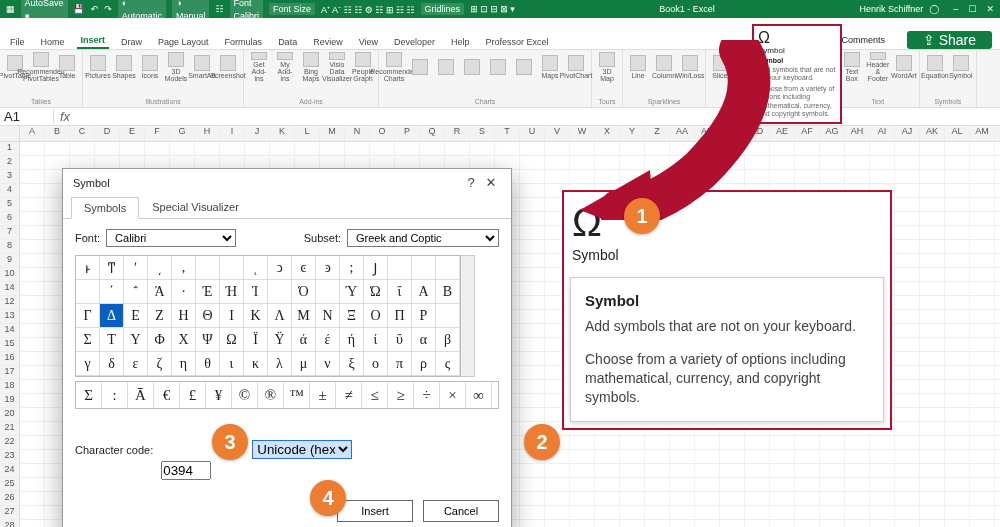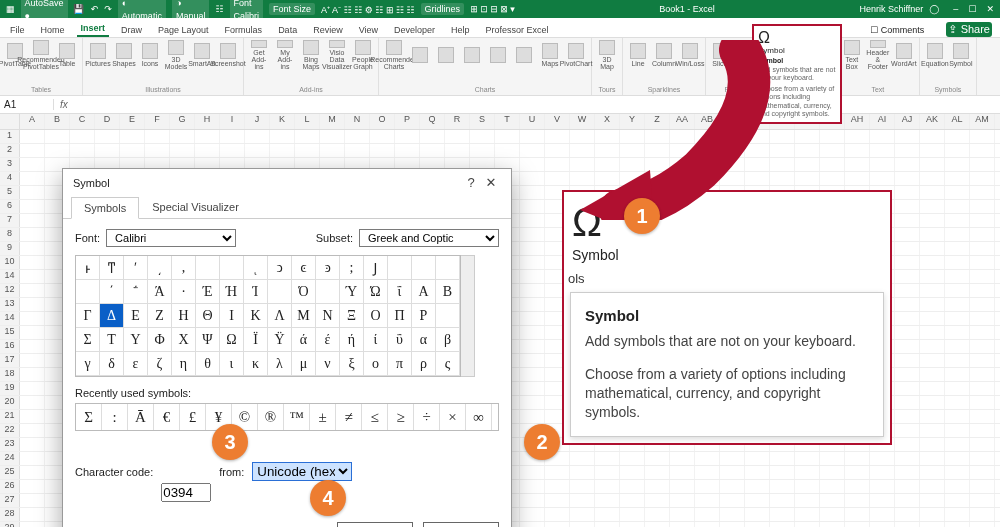--- a/index.html
+++ b/index.html
@@ -3,35 +3,35 @@
 <meta charset="utf-8">
 <style>
   * { box-sizing: border-box; margin: 0; padding: 0; font-family: "Segoe UI", Arial, sans-serif; }
   body { width: 1000px; height: 527px; background: #fff; overflow: hidden; position: relative; font-size: 11px; color: #222; }
   
   .titlebar { height: 18px; background: #107C41; display: flex; align-items: center; color: #fff; font-size: 9px; padding: 0 6px; gap: 6px; }
   .titlebar .chip { background: rgba(255,255,255,0.15); border-radius: 2px; padding: 1px 4px; display: flex; gap: 3px; flex-direction: column; }
   .titlebar .sp { flex: 1; }
   .titlebar .win { display:flex; gap:10px; margin-left:8px;}
   
-  .tabs { height: 20px; background: #fff; display: flex; align-items: flex-end; font-size: 9px; border-bottom: 1px solid #ddd; padding-left: 6px; gap: 8px; }
+  .tabs { height: 32px; background: #fff; display: flex; align-items: flex-end; font-size: 9px; border-bottom: 1px solid #ddd; padding-left: 6px; gap: 8px; }
   .tabs .tab { padding: 2px 4px; color: #444; cursor: default; }
   .tabs .tab.active { border-bottom: 2px solid #107C41; color: #107C41; font-weight: 600; }
   .tabs .right { margin-left:auto; display:flex; gap:22px; padding-right:8px; align-items:center;}
-  .sharebtn { background:#107C41; color:#fff; padding:1px 2px; border-radius:3px; font-size:11px;}
+  .sharebtn { background:#107C41; color:#fff; padding:1px 16px; border-radius:3px; font-size:14px;}
   
   .ribbon { height: 58px; background:#f5f5f5; border-bottom:1px solid #ddd; display:flex; font-size:8px; color:#555; overflow:hidden; }
   .group { border-right:1px solid #e0e0e0; padding:2px 4px; display:flex; flex-direction:column; justify-content:space-between; }
   .group .icons { display:flex; gap:4px; flex-wrap:wrap; }
   .ricon { width:22px; height:30px; display:flex; flex-direction:column; align-items:center; justify-content:center; gap:1px;}
   .ricon .box { width:16px; height:16px; background:#ddd; border:1px solid #bbb; }
   .ricon span { font-size:7px; text-align:center; line-height:1; }
   .grouplabel { font-size:7px; text-align:center; color:#888; }
   
-  .fbar { height:18px; border-bottom:1px solid #ddd; display:flex; align-items:center; font-size:10px;}
+  .fbar { height:18px; border-bottom:1px solid #ddd; display:flex; align-items:center; font-size:13px;}
   .fbar .namebox { width:54px; border-right:1px solid #ddd; padding:0 4px;}
   .fbar .fx { padding:0 6px; color:#666; font-style:italic;}
   
   .grid { position:relative; }
   .colhead { display:flex; height:16px; background:#f3f3f3; border-bottom:1px solid #ddd; font-size:9px;}
   .colhead .rowcorner{width:20px;border-right:1px solid #ddd;}
   .colhead .ch { width:25px; text-align:center; border-right:1px solid #eee; color:#555;}
   .rows .row { display:flex; height:14px; border-bottom:1px solid #eee;}
   .rows .rh { width:20px; text-align:center; font-size:9px; background:#f3f3f3; border-right:1px solid #ddd; color:#555;}
   .rows .cell { width:25px; border-right:1px solid #f2f2f2;}
@@ -1624,21 +1624,20 @@
   <defs></defs>
   <path d="M180,10 Q210,60 140,130 Q100,165 60,170" stroke="#b01030" stroke-width="42" fill="none" stroke-linecap="round"></path>
   <polygon points="20,170 90,130 95,200" fill="#b01030"></polygon>
 </svg>
 
 <div class="bigbox">
   <div class="hdr">
     <div class="om2">Ω</div>
     <div class="lbl">Symbol</div>
   </div>
-  <div class="ols">ols</div>
   <div class="ttip">
     <div class="hd">Symbol</div>
     <p>Add symbols that are not on your keyboard.</p>
     <p style="margin-bottom:0;">Choose from a variety of options including mathematical, currency, and copyright symbols.</p>
   </div>
 </div>
 
 <div class="dialog">
   <div class="dtitle">
     <span class="t">Symbol</span>
@@ -1648,21 +1647,21 @@
   <div class="dtabs">
     <div class="dtab active">Symbols</div>
     <div class="dtab">Special Visualizer</div>
   </div>
   <div class="dbody">
     <div class="frow">
       <label>Font:</label>
       <select style="width:130px"><option>Calibri</option></select>
       <span style="flex:1"></span>
       <label>Subset:</label>
-      <select style="width:140px"><option>Greek and Coptic</option></select>
+      <select style="width:152px"><option>Greek and Coptic</option></select>
     </div>
     <div class="gridwrap">
       <div class="symgrid" id="symgrid">
           <div class="c">ͱ</div>
           <div class="c">ͳ</div>
           <div class="c">ʹ</div>
           <div class="c">͵</div>
           <div class="c">,</div>
           <div class="c">͸</div>
           <div class="c">͹</div>
@@ -1735,21 +1734,20 @@
           <div class="c">μ</div>
           <div class="c">ν</div>
           <div class="c">ξ</div>
           <div class="c">ο</div>
           <div class="c">π</div>
           <div class="c">ρ</div>
           <div class="c">ς</div>
         </div>
       <div class="scrollstub"></div>
     </div>
-    <div class="section">Recently used symbols:</div>
     <div class="recent" id="recent">
         <div class="c">Σ</div>
         <div class="c">:</div>
         <div class="c">Ā</div>
         <div class="c">€</div>
         <div class="c">£</div>
         <div class="c">¥</div>
         <div class="c">©</div>
         <div class="c">®</div>
         <div class="c">™</div>

